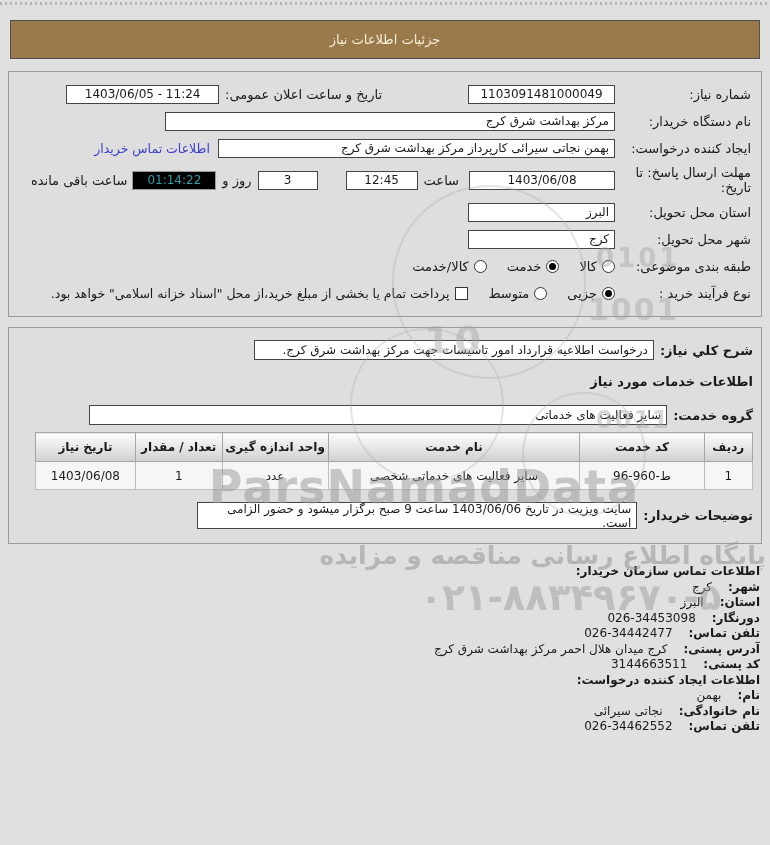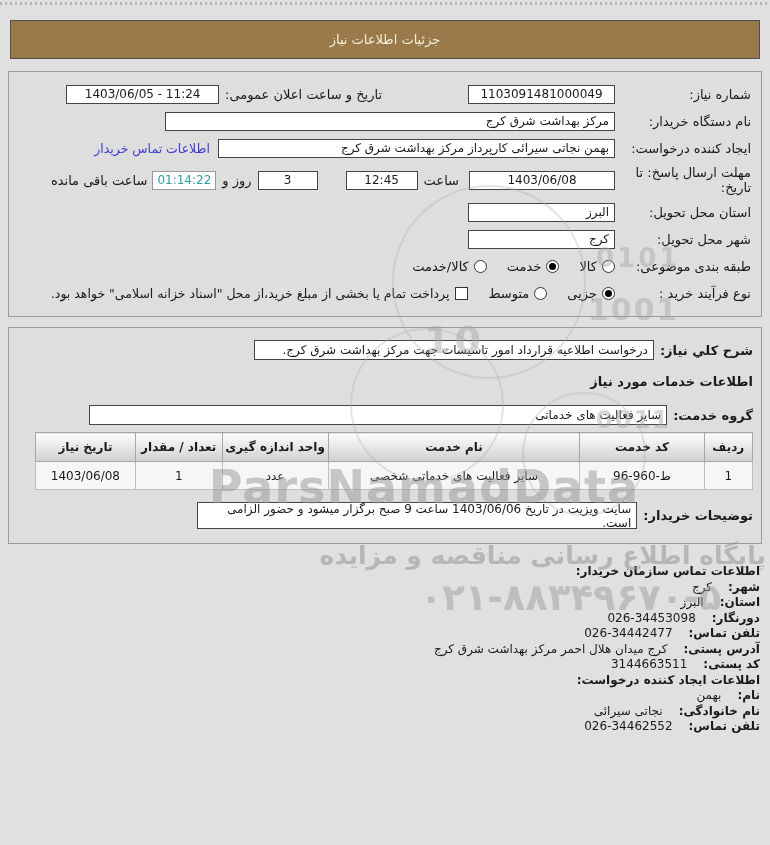--- a/index.html
+++ b/index.html
@@ -19,21 +19,21 @@
   .panel3{margin:12px 8px 0;border:none;background:transparent;padding:8px 2px;font-size:12px;line-height:15.5px;}
   .frow{display:flex;align-items:center;margin-bottom:7px;min-height:20px;position:relative;z-index:2;}
   .lbl{width:130px;flex:none;padding-left:6px;}
   .lbl2l{line-height:15px;}
   .box{background:#fff;border:1px solid #454545;height:19px;font-size:12px;
     display:flex;align-items:center;padding:0 5px;box-sizing:border-box;flex:none;}
   .box.c{justify-content:center;direction:ltr;}
   .box.r{justify-content:flex-start;}
   .sp{flex:none;}
   .link{color:#3c3ccc;font-size:12.5px;margin-right:8px;cursor:pointer;}
-  .cd{background:#ffffff;border:1px solid #9a9a9a;color:#2f9da5;width:64px;justify-content:center;direction:ltr;}
+  .cd{background:#000000;border:1px solid #9a9a9a;color:#2f9da5;width:84px;justify-content:center;direction:ltr;}
   .rd{width:13px;height:13px;border-radius:50%;background:#fff;border:1px solid #333;
     margin-left:5px;flex:none;position:relative;box-sizing:border-box;}
   .rd.on::after{content:"";position:absolute;top:2px;left:2px;right:2px;bottom:2px;background:#000;border-radius:50%;}
   .cb{width:13px;height:13px;background:#fff;border:1px solid #333;margin-left:6px;flex:none;box-sizing:border-box;}
   .optlbl{margin-left:20px;}
   .small{font-size:12.5px;}
   .b{font-weight:bold;}
   .blbl{flex:none;font-weight:bold;margin-left:6px;}
   .heading{font-weight:bold;margin:14px 0 16px;position:relative;z-index:2;}
   table.svc{width:718px;border-collapse:collapse;margin-top:6px;font-size:12px;position:relative;z-index:2;}

